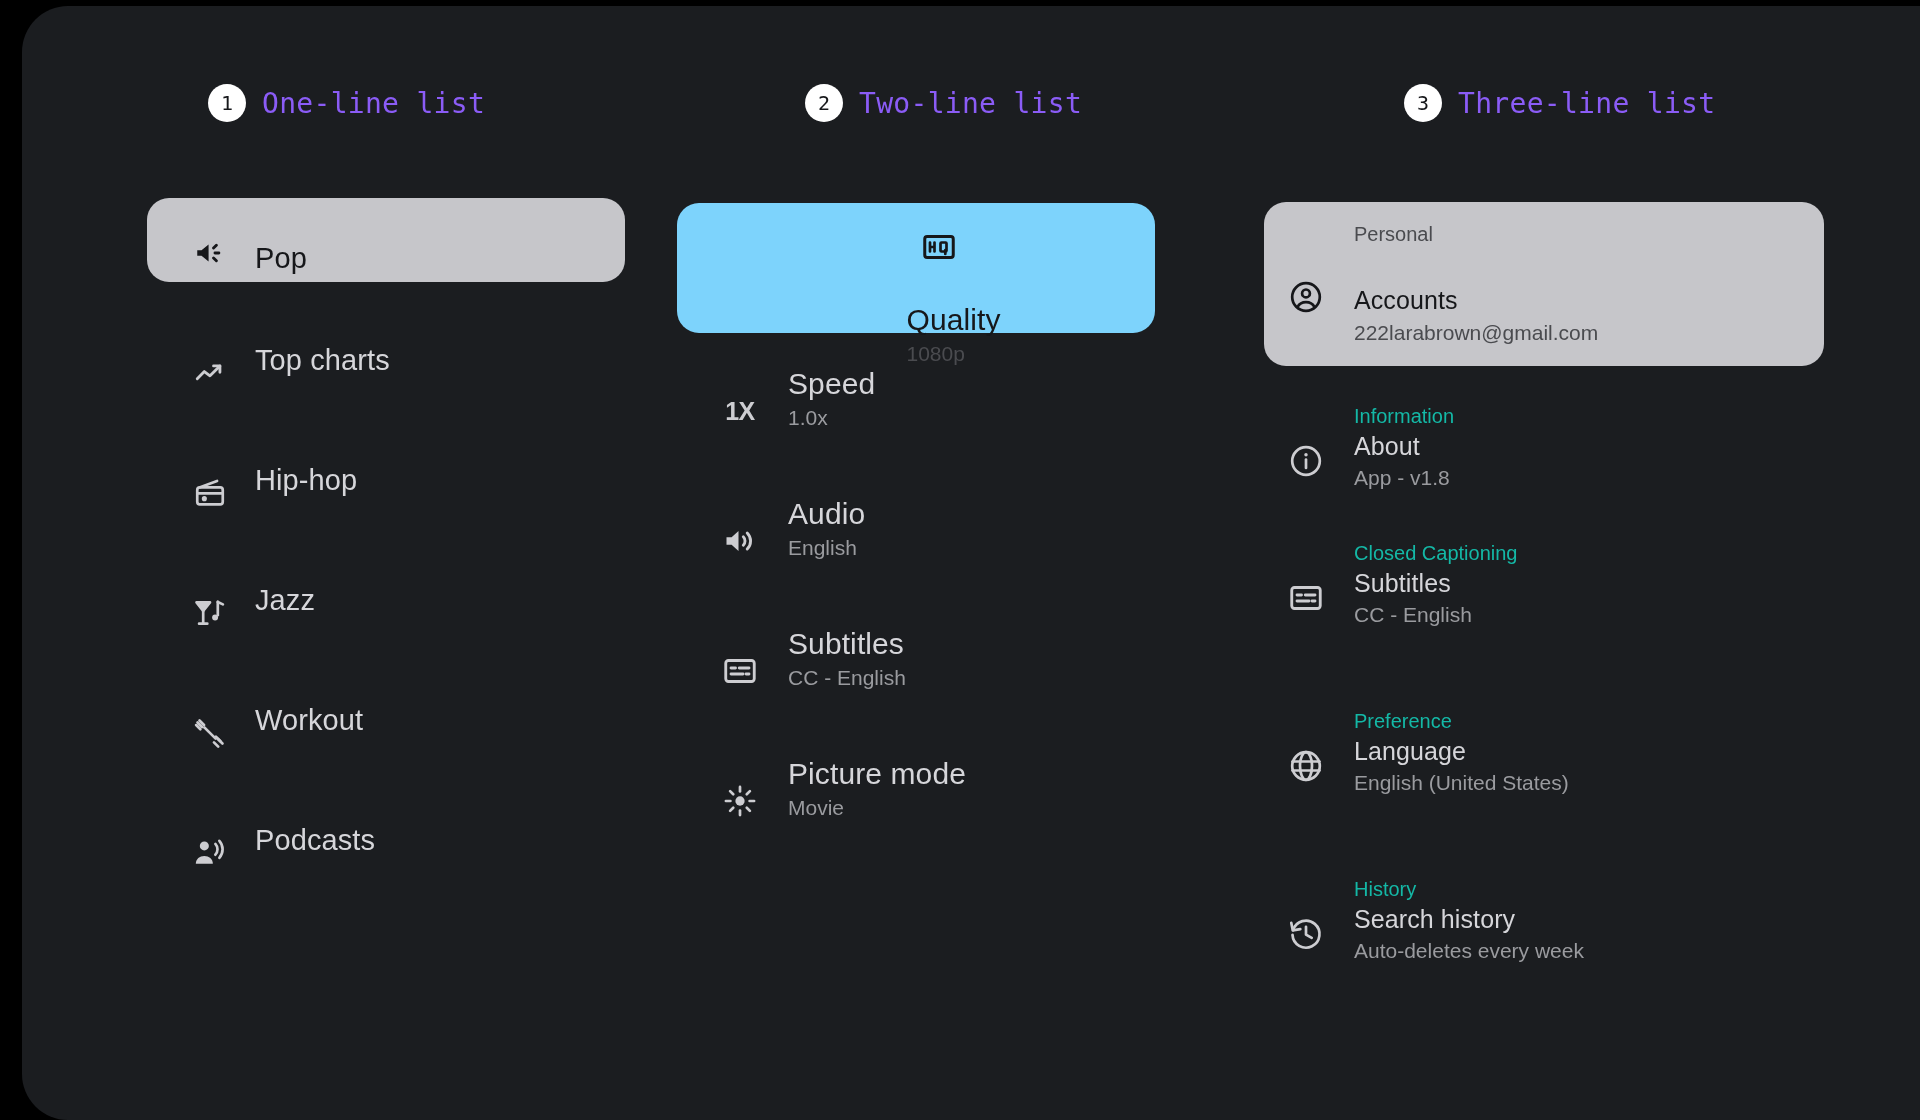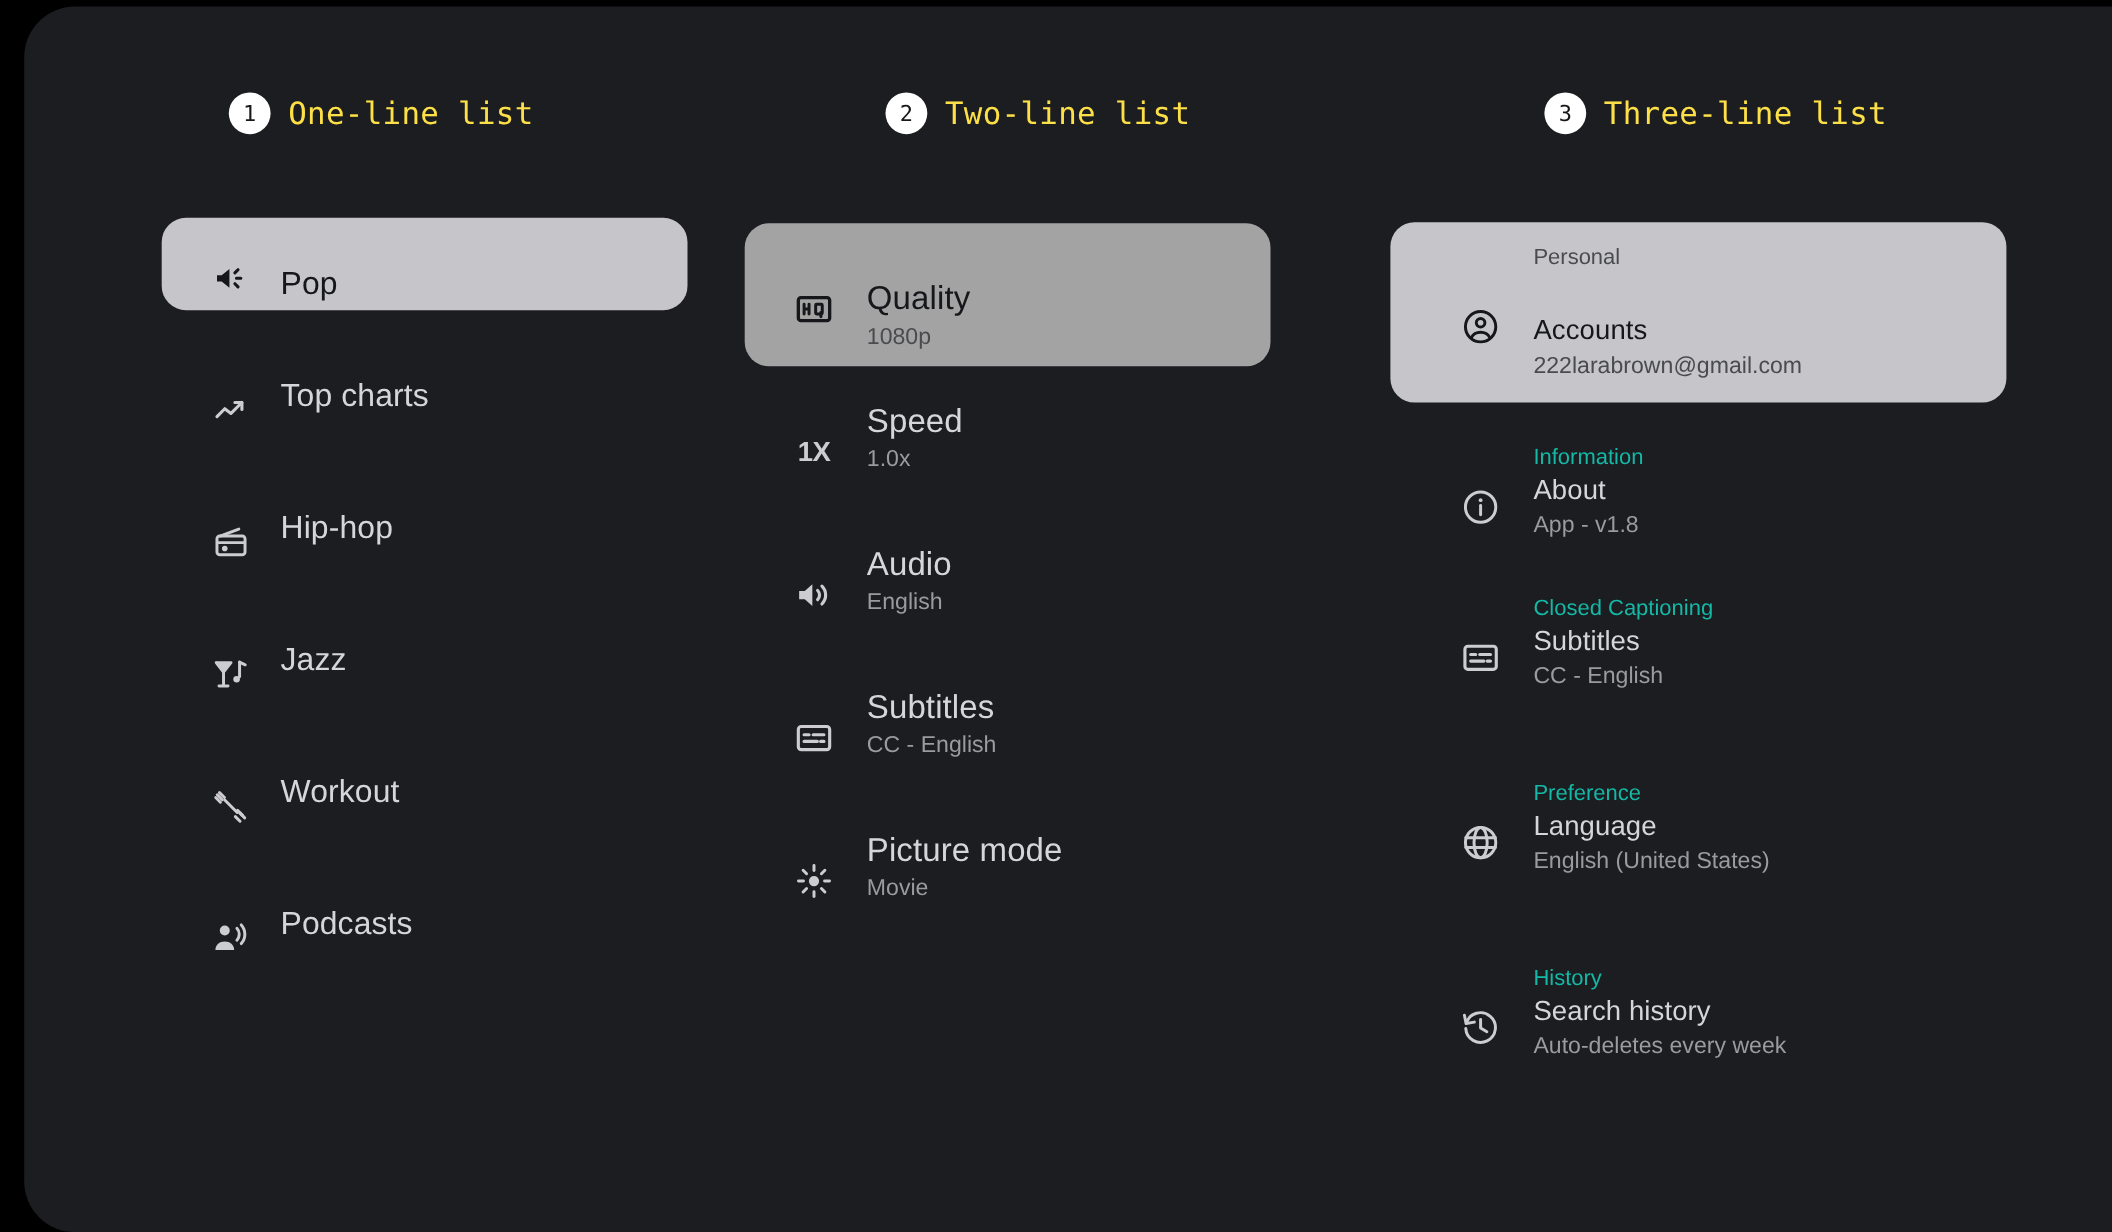--- a/index.html
+++ b/index.html
@@ -61,21 +61,21 @@
     display: flex;
     align-items: center;
     justify-content: center;
     font-family: "DejaVu Sans Mono", monospace;
     font-size: 20px;
     font-weight: 400;
     line-height: 1;
     padding-bottom: 1px;
   }
   .col-title {
-    color: #fde047;
+    color: #8b5cf6;
     font-family: "DejaVu Sans Mono", monospace;
     font-size: 28px;
     font-weight: 400;
     letter-spacing: 0.3px;
     white-space: nowrap;
   }
 
   
   .list { position: absolute; left: 0; top: 0; width: 100%; }
 
@@ -133,34 +133,34 @@
   
   .col-2 .row {
     left: 15px;
     width: 478px;
     height: 130px;
     padding-left: 45px;
   }
   .col-2 .row .icon { width: 36px; height: 36px; }
   .col-2 .row .texts { margin-left: 30px; }
   .col-2 .headline { font-size: 30px; }
-  .col-2 .row.selected { background: #a3a3a3; }
+  .col-2 .row.selected { background: #7dd3fc; flex-direction: column; }
   .icon-text {
     font-size: 25px;
     font-weight: 700;
     letter-spacing: -0.5px;
     color: #cdcdd1;
   }
 
   
   .col-3 .row {
     left: 2px;
     width: 560px;
     height: 164px;
-    padding-left: 64px;
+    padding-left: 24px;
   }
   .col-3 .row .icon { width: 36px; height: 36px; }
   .col-3 .row .texts { margin-left: 30px; }
   .col-3 .headline { font-size: 25px; font-weight: 400; }
   .col-3 .row.selected { background: #c6c6ca; }
   .col-3 .over { font-size: 20px; }
   .col-3 .support { font-size: 21px; }
 
   svg { display: block; }
 </style>

